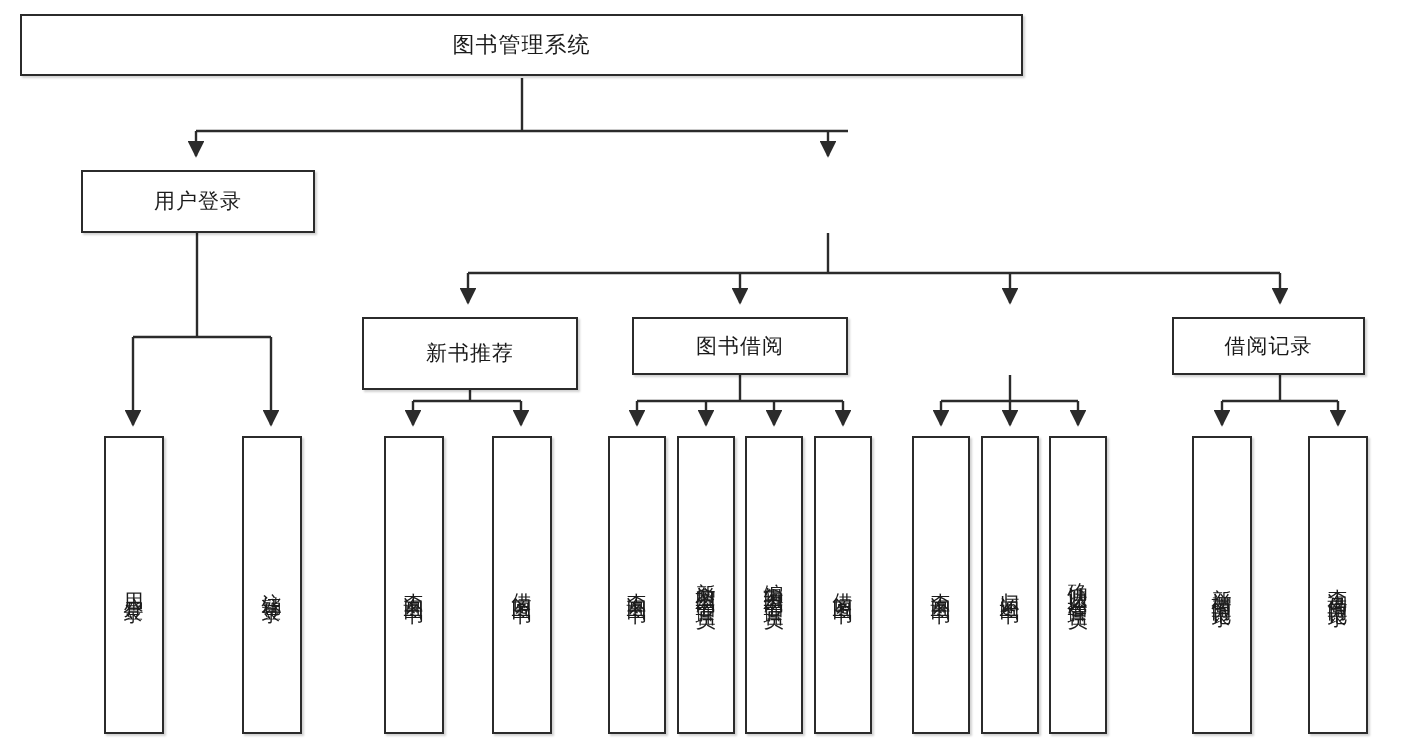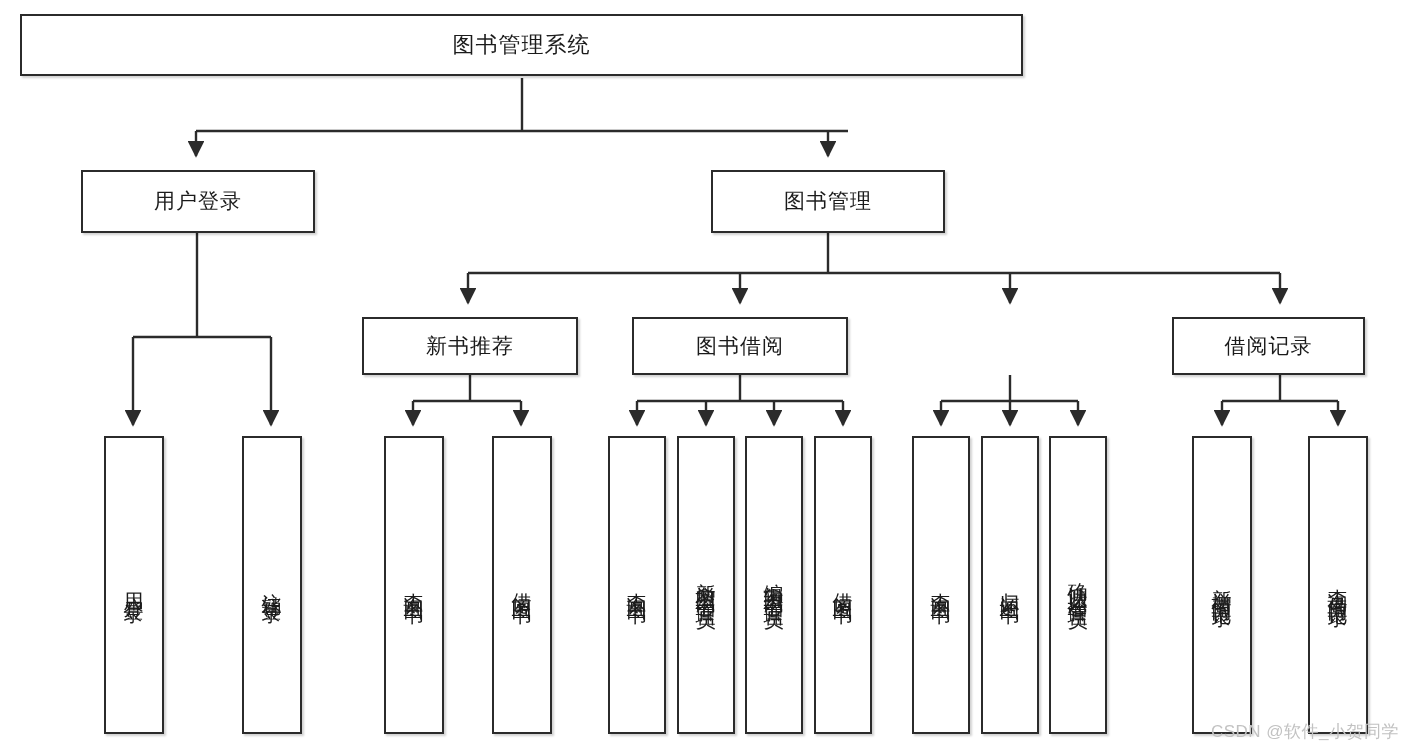--- a/index.html
+++ b/index.html
@@ -128,25 +128,22 @@
     </g>
   </svg>
 
   <div class="node h root" style="left:20px; top:14px; width:1003px; height:62px;">
     <span class="label">图书管理系统</span>
   </div>
 
   <div class="node h" style="left:81px; top:170px; width:234px; height:63px;">
     <span class="label">用户登录</span>
   </div>
-  <div class="node h" style="left:711px; top:170px; width:234px; height:63px;">
-    <span class="label">图书管理</span>
-  </div>
 
-  <div class="node h" style="left:362px; top:317px; width:216px; height:58px;">
+  <div class="node h" style="left:362px; top:317px; width:216px; height:73px;">
     <span class="label">新书推荐</span>
   </div>
   <div class="node h" style="left:632px; top:317px; width:216px; height:58px;">
     <span class="label">图书借阅</span>
   </div>
   <div class="node h" style="left:1172px; top:317px; width:193px; height:58px;">
     <span class="label">借阅记录</span>
   </div>
 
   <div class="node v" style="left:104px; top:436px; width:60px; height:298px;">
@@ -186,15 +183,14 @@
     <span class="label">确认归还（管理员）</span>
   </div>
 
   <div class="node v" style="left:1192px; top:436px; width:60px; height:298px;">
     <span class="label">新增借阅记录</span>
   </div>
   <div class="node v" style="left:1308px; top:436px; width:60px; height:298px;">
     <span class="label">查询借阅记录</span>
   </div>
 
-  <div class="watermark">CSDN @软件_小贺同学</div>
 
 </div>
 
 </body></html>

